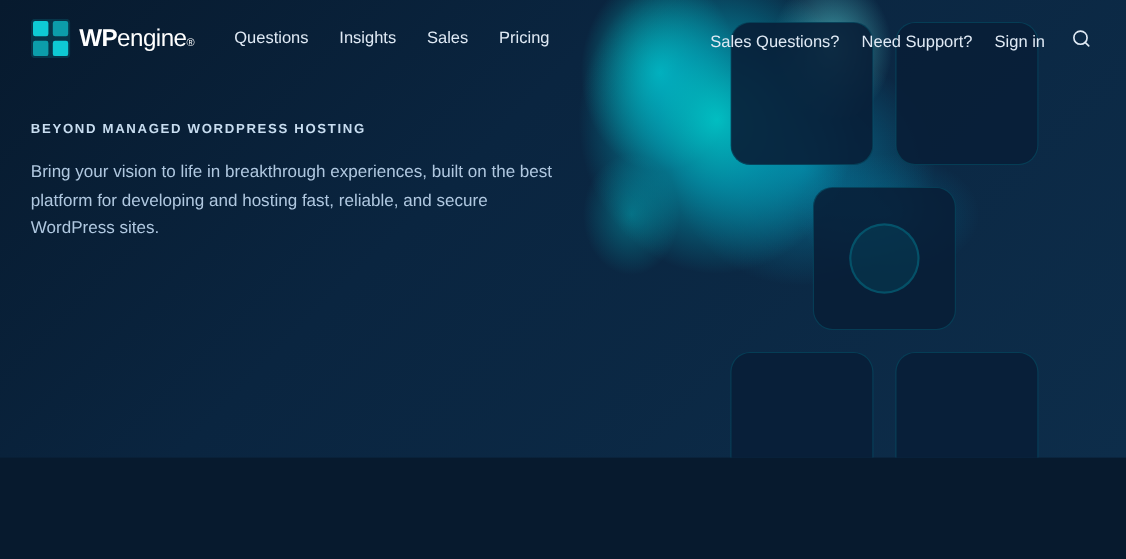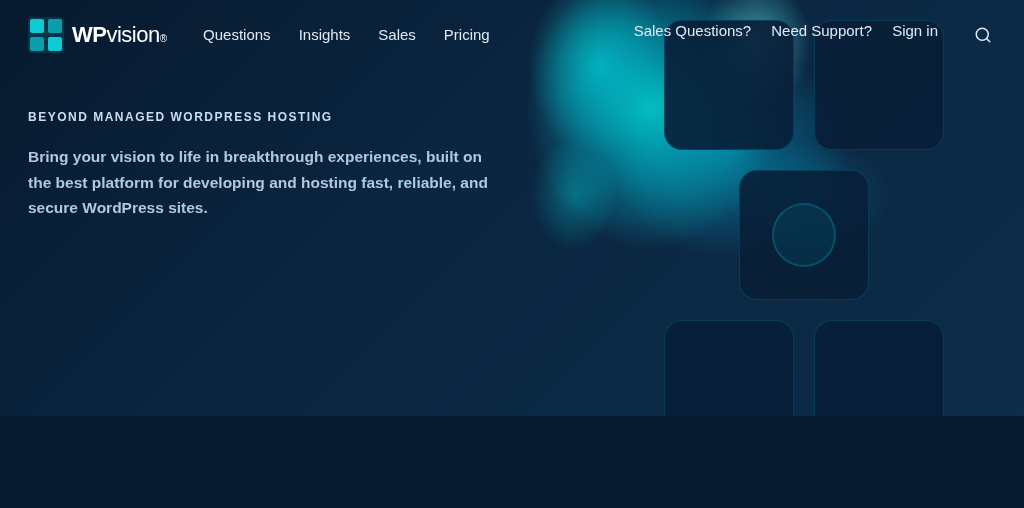--- a/index.html
+++ b/index.html
@@ -200,22 +200,22 @@
     .nav-links a {
       color: #e0eaf5;
       text-decoration: none;
       font-size: 15px;
       font-weight: 400;
       transition: color 0.2s;
     }
 
     .navbar-right {
       display: flex;
-      align-items: flex-start;
-      gap: 32px;
+      align-items: flex-end;
+      gap: 20px;
     }
 
     .nav-right-links {
       display: flex;
       align-items: center;
       gap: 20px;
       list-style: none;
     }
 
     .nav-right-links a {
@@ -259,21 +259,21 @@
       line-height: 1.1;
       margin-bottom: 24px;
       letter-spacing: -1px;
     }
 
     .hero-subtitle {
       font-size: 15.5px;
       color: #b0c8e0;
       line-height: 1.65;
       max-width: 480px;
-      font-weight: 700;
+      font-weight: 400;
     }
   </style>
 </head>
 <body>
 
 <div class="page-wrapper">
 
   <div class="bg-splash">
     <div class="splash-cloud"></div>
     <div class="hex-grid">
@@ -294,21 +294,21 @@
           <svg viewBox="0 0 36 36" xmlns="http://www.w3.org/2000/svg">
             <rect width="36" height="36" rx="4" fill="#0ecad4" opacity="0.15"></rect>
             <rect x="2" y="2" width="14" height="14" rx="2" fill="#0ecad4"></rect>
             <rect x="20" y="2" width="14" height="14" rx="2" fill="#0ecad4" opacity="0.7"></rect>
             <rect x="2" y="20" width="14" height="14" rx="2" fill="#0ecad4" opacity="0.7"></rect>
             <rect x="20" y="20" width="14" height="14" rx="2" fill="#0ecad4"></rect>
           </svg>
         </div>
         <div class="logo-text">
           <span class="logo-wp">WP</span>
-          <span class="logo-engine">vision</span>
+          <span class="logo-engine">engine</span>
           <span class="logo-reg">®</span>
         </div>
       </a>
 
       <ul class="nav-links">
         <li>
           <a href="#">Questions</a>
         </li>
         <li>
           <a href="#">Insights</a>

